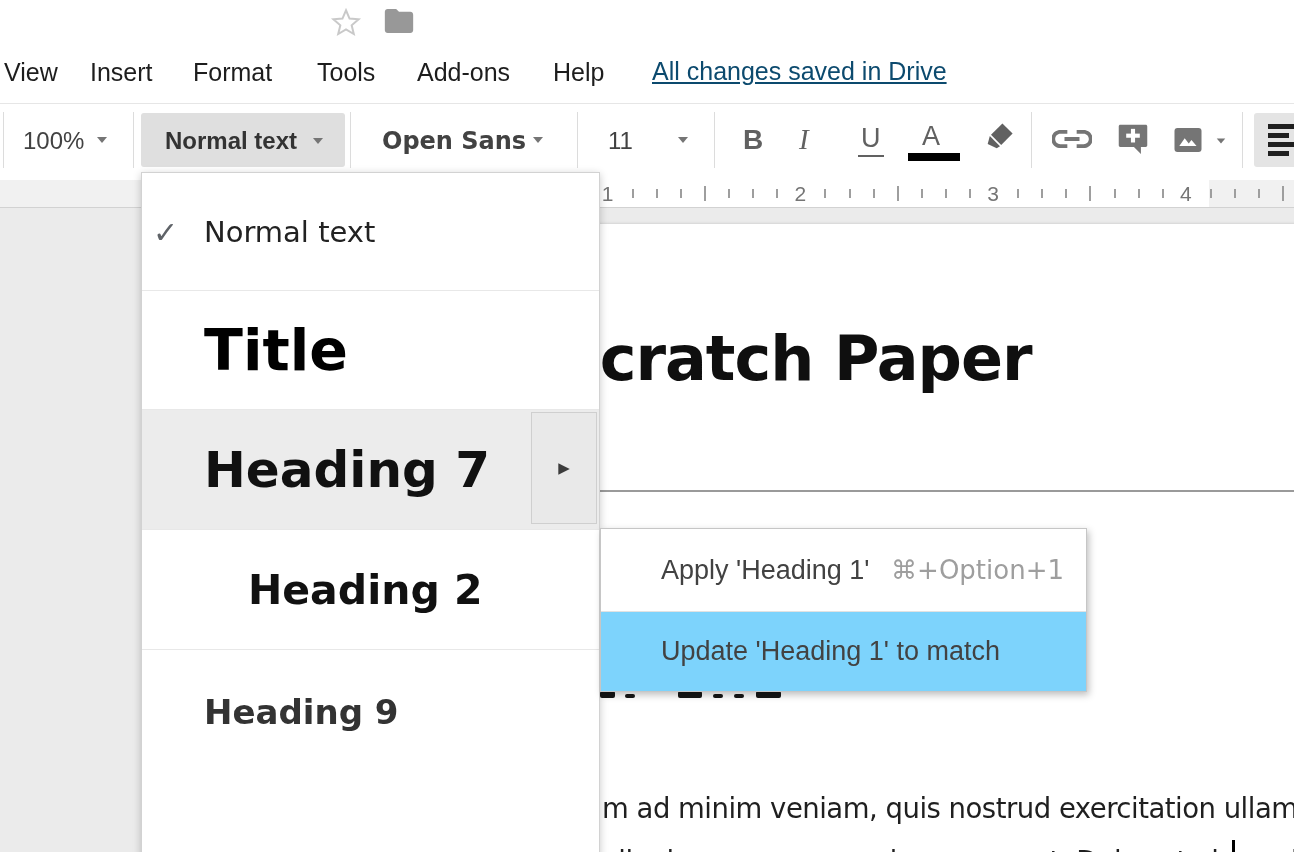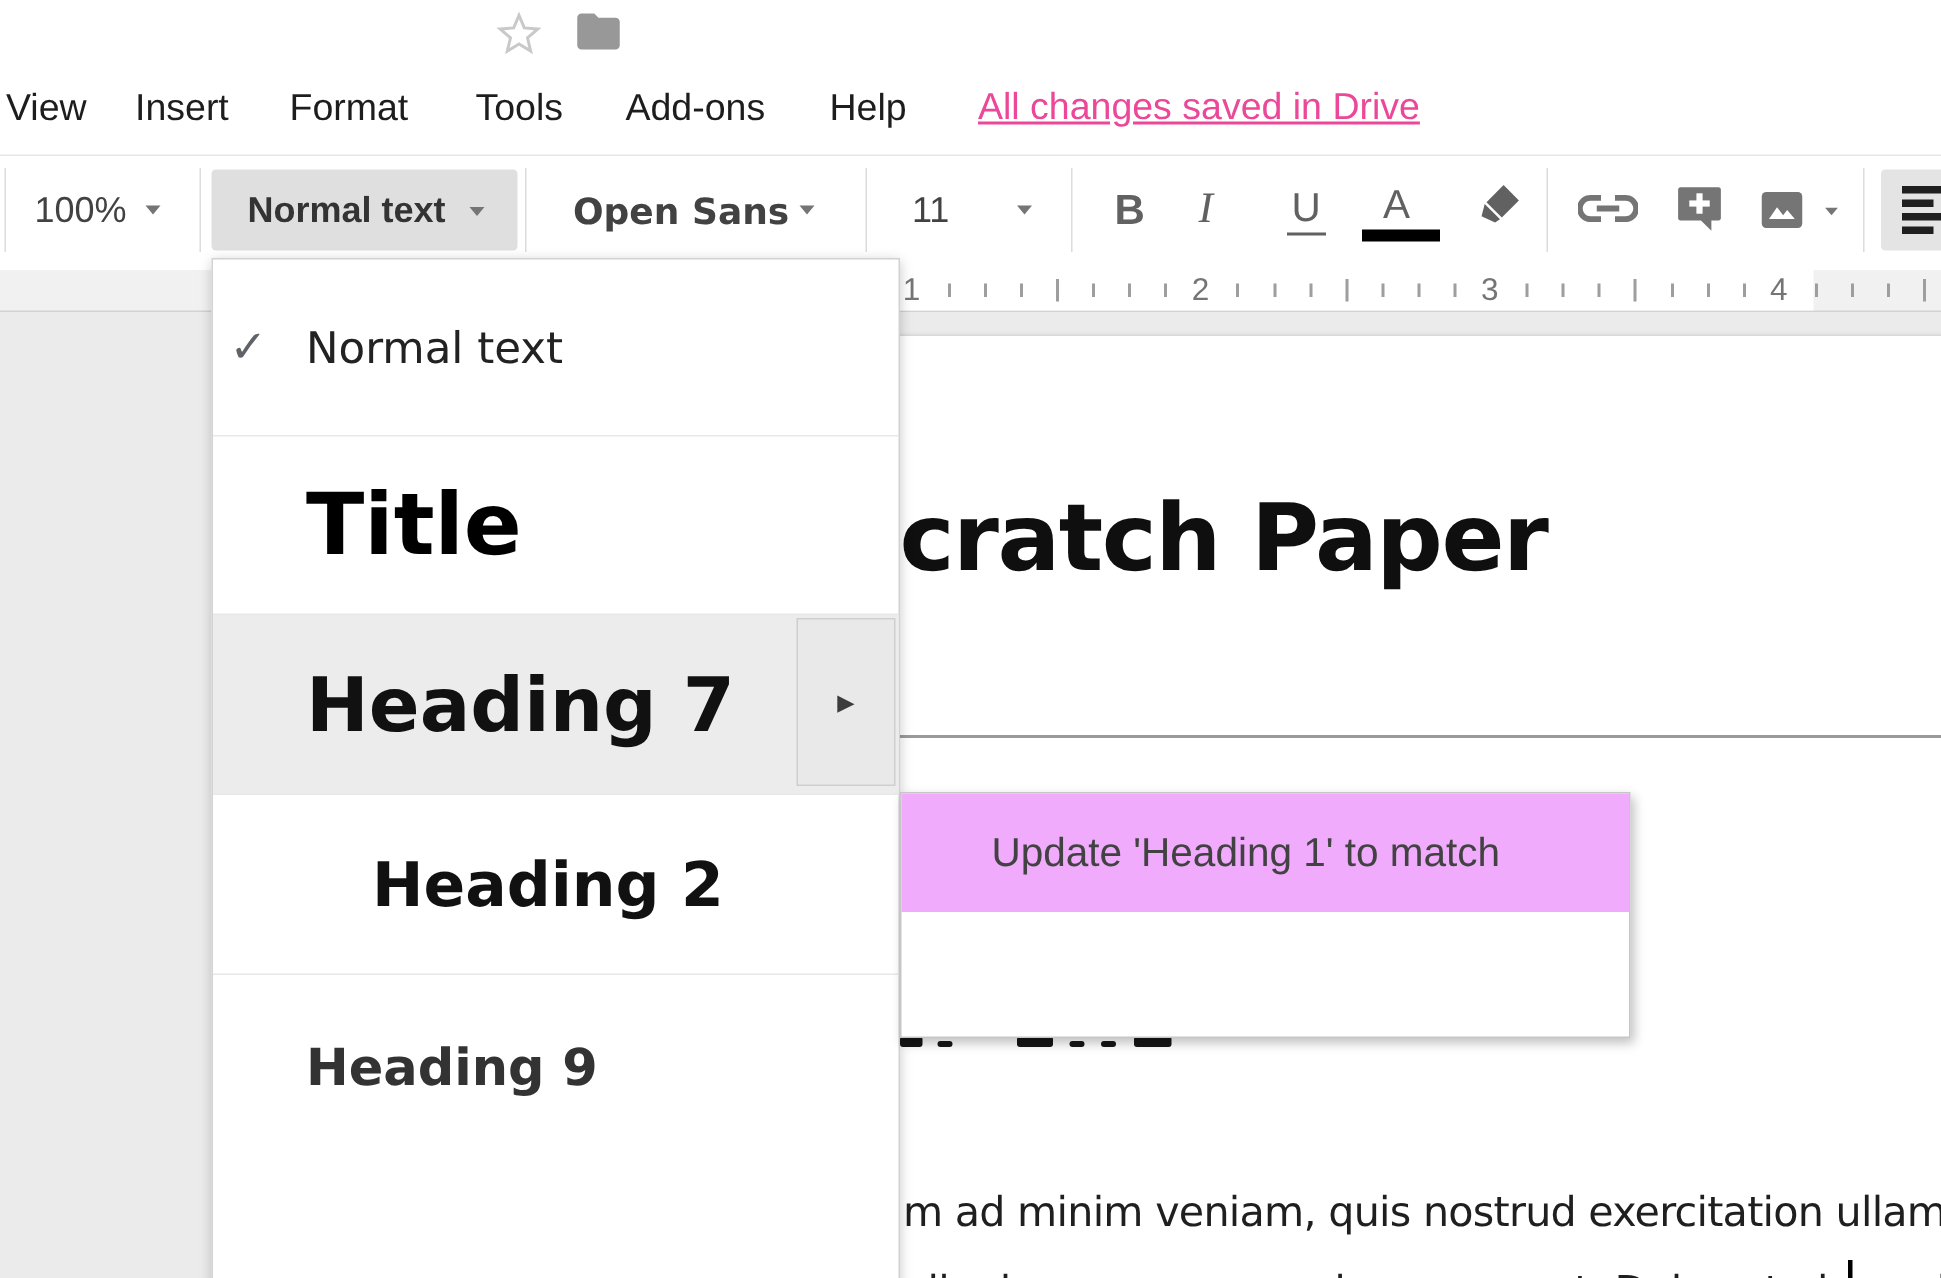--- a/index.html
+++ b/index.html
@@ -3,21 +3,21 @@
 <meta charset="utf-8">
 <style>
   html,body{margin:0;padding:0;background:#ebebeb;}
   #stage{position:relative;width:1294px;height:852px;overflow:hidden;background:#ebebeb;
          font-family:"Liberation Sans",sans-serif;-webkit-font-smoothing:antialiased;}
   .abs{position:absolute;}
   
   #header{position:absolute;left:0;top:0;width:1294px;height:180px;background:#fff;}
   .doc-title{font-size:34px;color:#111;white-space:nowrap;}
   .menu-item{font-size:25px;color:#1d1d1d;white-space:nowrap;cursor:default;}
-  .status-link{font-size:25px;color:#ec4899;text-decoration:underline;white-space:nowrap;}
+  .status-link{font-size:25px;color:#0c4a6e;text-decoration:underline;white-space:nowrap;}
   
   .tb-sep{position:absolute;top:112px;width:1px;height:56px;background:#dcdcdc;}
   .tb-text{font-size:24px;color:#424242;white-space:nowrap;}
   .tb-btn-bg{position:absolute;background:#dfdfdf;border-radius:3px;}
   .caret-down{width:0;height:0;border-left:5px solid transparent;border-right:5px solid transparent;border-top:6px solid #757575;}
   .fmt{color:#616161;}
   
   #ruler{position:absolute;left:0;top:180px;width:1294px;height:27px;background:#f1f1f1;border-bottom:1px solid #d2d2d2;}
   #ruler .page-white{position:absolute;left:588px;top:0;width:621px;height:27px;background:#fff;}
   .rtick{position:absolute;top:9px;width:2px;height:9px;background:#9e9e9e;}
@@ -208,18 +208,22 @@
     </div>
     <div class="sm-row" style="height:120px;">
       <span class="sm-label doc-font" style="font-size:41px;font-weight:700;color:#111;margin-left:44px;">Heading 2</span>
     </div>
     <div class="sm-row" style="height:123px;border-bottom:none;">
       <span class="sm-label doc-font" style="font-size:34px;font-weight:700;color:#333;">Heading 9</span>
     </div>
   </div>
 
   <div id="context-submenu">
-    <div class="cs-row" style="height:79px;background:#f0abfc;">
+    <div class="cs-row" style="height:83px;border-bottom:1px solid #e2e2e2;">
+      <span>Apply 'Heading 1'</span>
+      <span class="cs-shortcut">⌘+Option+1</span>
+    </div>
+    <div class="cs-row" style="height:79px;background:#7dd3fc;">
       <span>Update 'Heading 1' to match</span>
     </div>
   </div>
 
 </div>
 
 </body></html>

